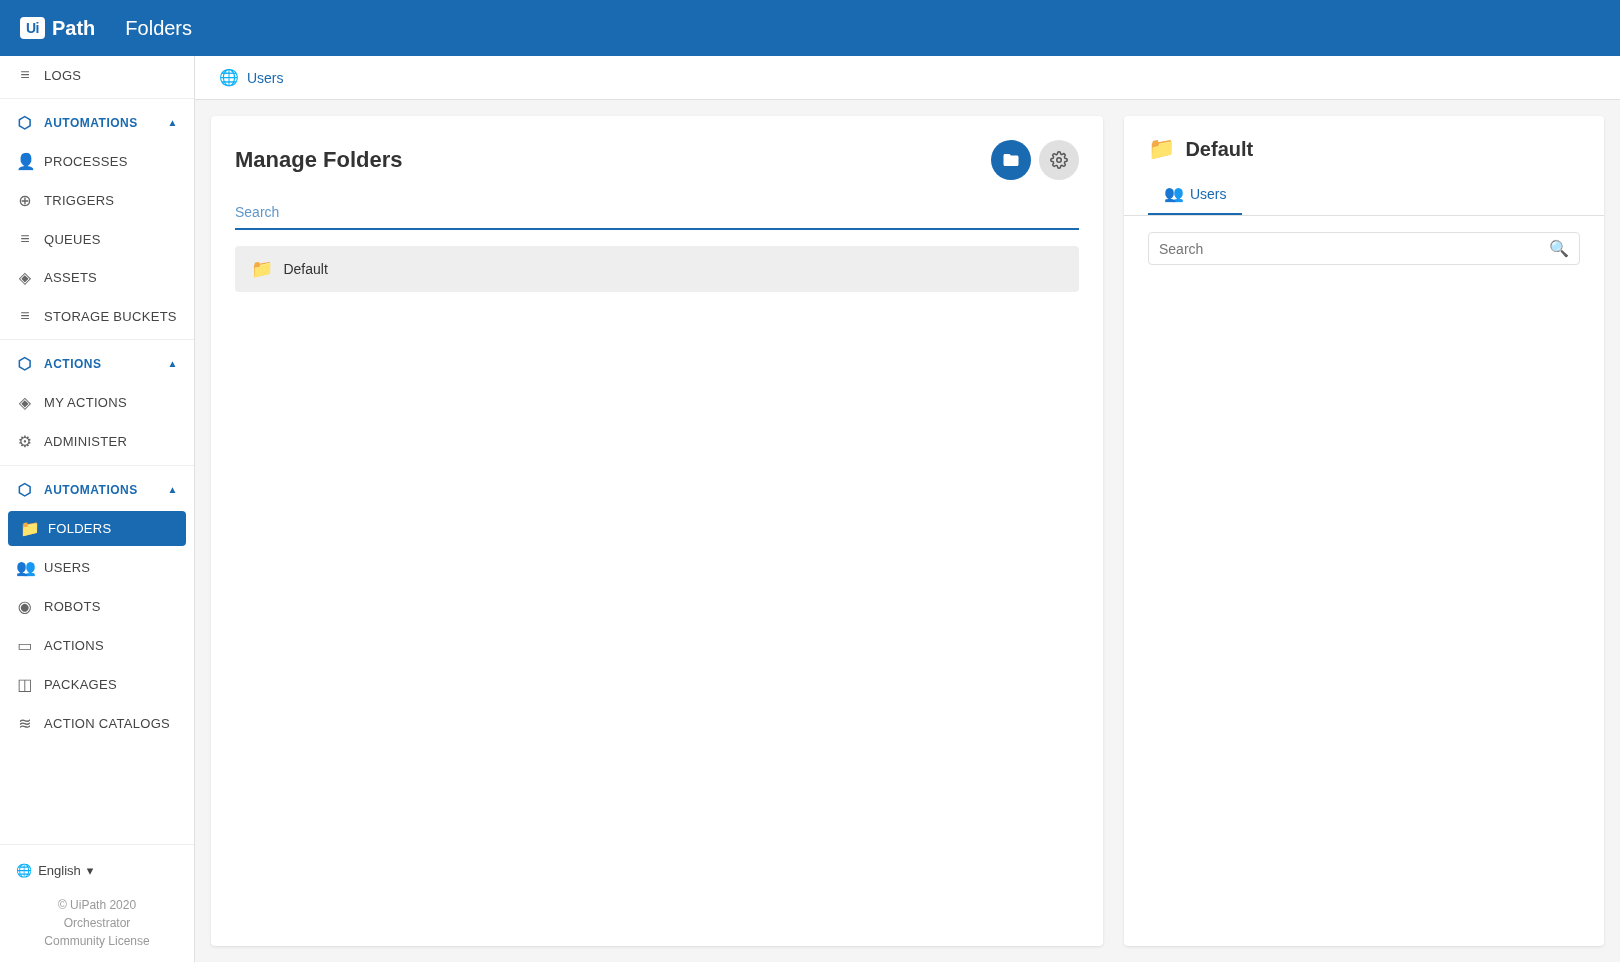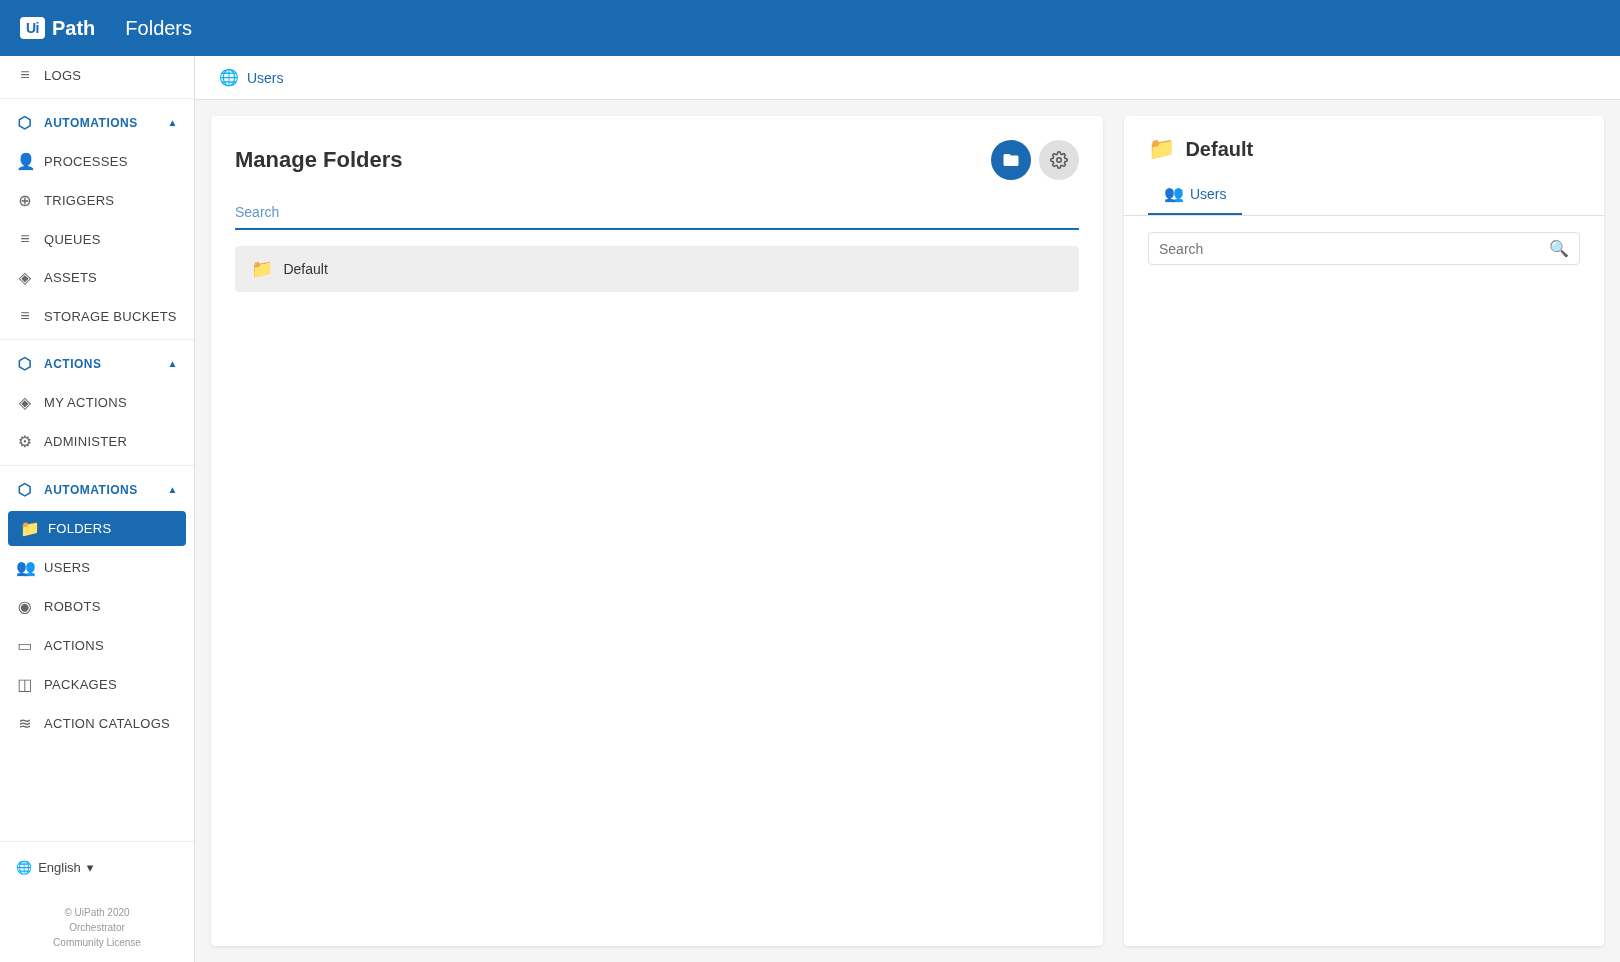--- a/index.html
+++ b/index.html
@@ -111,25 +111,25 @@
     .language-selector {
       display: flex;
       align-items: center;
       gap: 6px;
       font-size: 13px;
       color: #444;
       cursor: pointer;
       padding: 6px 0;
     }
     .footer-text {
-      font-size: 10px;
+      font-size: 12px;
       color: #999;
       text-align: center;
       line-height: 1.5;
-      margin-top: 24px;
+      margin-top: 12px;
     }
 
     
     .content-area {
       flex: 1;
       display: flex;
       flex-direction: column;
       background: #f5f5f5;
       overflow: hidden;
     }

